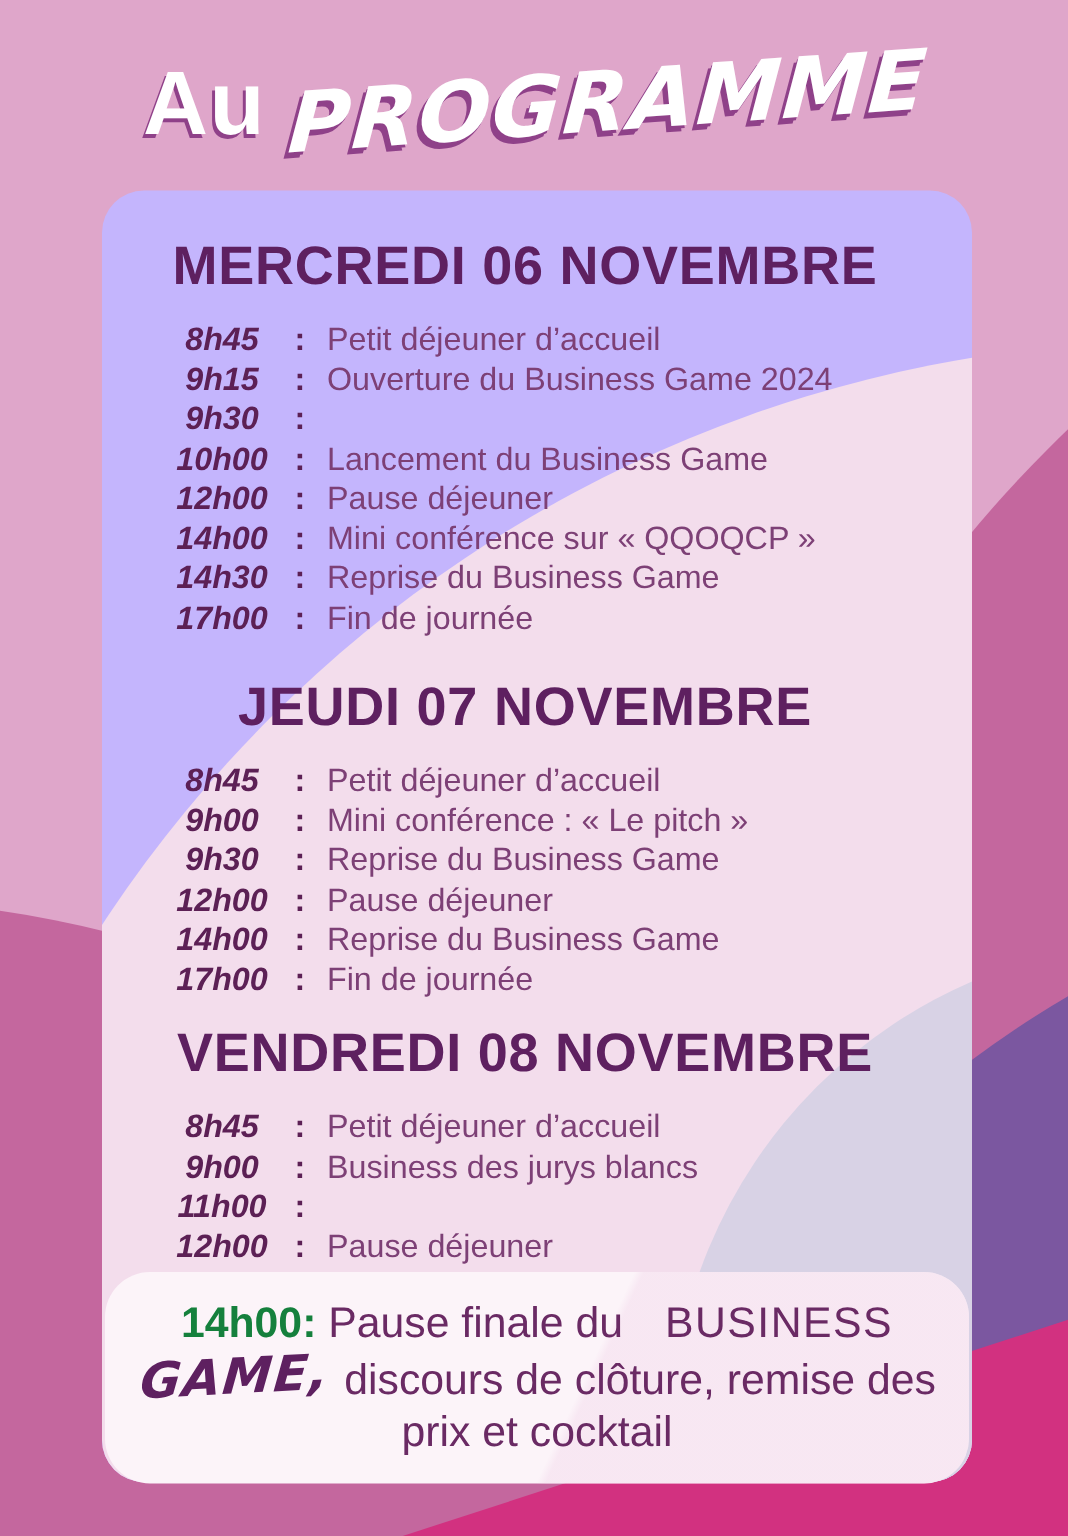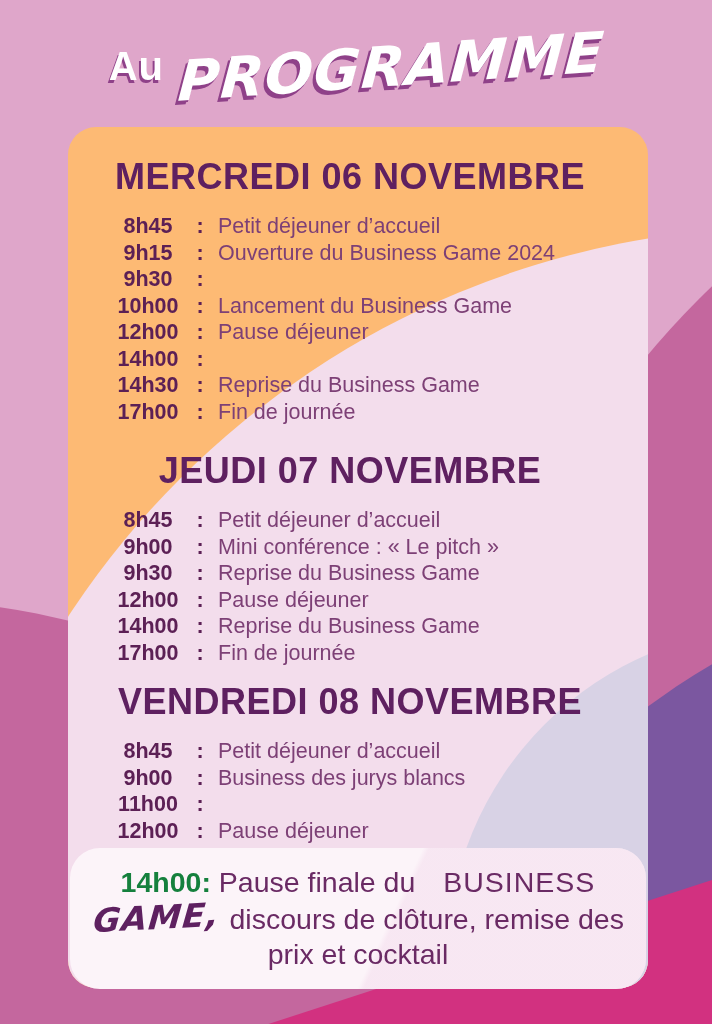--- a/index.html
+++ b/index.html
@@ -15,49 +15,49 @@
   .bg-dark-right{left:450px;top:50px;width:1700px;height:1700px;background:#c4679e;}
   .bg-dark-left{left:-800px;top:600px;width:1400px;height:1400px;background:#c4679e;}
   .bg-purple{left:370px;top:570px;width:1380px;height:1380px;background:#7b57a0;}
   .bg-magenta{position:absolute;left:250px;top:1030px;width:1200px;height:520px;
     background:#d23180;transform:rotate(-18deg);transform-origin:0 0;}
 
   
   .title{position:absolute;left:0;top:34px;width:712px;text-align:center;z-index:5;
     white-space:nowrap;}
   .title .au{
-    display:inline-block;color:#ffffff;font-weight:bold;font-size:40px;
+    display:inline-block;color:#ffffff;font-weight:bold;font-size:60px;
     letter-spacing:1px;vertical-align:middle;margin-right:12px;
     text-shadow:-2px 3px 0 #8f4189;}
   .title .script{
     display:inline-block;color:#ffffff;font-weight:bold;font-style:italic;
     font-family:"DejaVu Sans", sans-serif;font-size:56px;letter-spacing:1px;
     transform:skewX(-8deg) rotate(-4deg);vertical-align:middle;
     text-shadow:-3px 4px 0 #8f4189, -1px 2px 0 #8f4189;}
 
   
   .card{
     position:absolute;left:68px;top:127px;width:580px;height:861px;
-    background:#fdba74;border-radius:28px;overflow:hidden;z-index:10;}
+    background:#c4b5fd;border-radius:28px;overflow:hidden;z-index:10;}
   .card-shade{position:absolute;left:-140px;top:100px;width:1720px;height:1720px;
     border-radius:50%;background:#f3ddec;}
   .card-lavender{position:absolute;left:379px;top:500px;width:666px;height:666px;
     border-radius:50%;background:#d8d2e5;}
   .card-content{position:relative;padding:30px 16px 0 0;}
 
   .day-title{
     margin:0 0 16px 0;text-align:center;color:#5e2060;
     font-size:36px;line-height:40px;font-weight:bold;letter-spacing:.5px;}
   .day-section + .day-section .day-title{margin-top:26px;}
   .day-section:nth-of-type(3) .day-title{margin-top:16px;}
 
   .rows{display:block;}
   .row{display:flex;align-items:flex-start;line-height:26.5px;font-size:21.5px;}
   .row .time{flex:0 0 72px;margin-left:44px;text-align:center;
-    font-weight:bold;color:#5c2055;}
+    font-weight:bold;color:#5c2055;font-style:italic;}
   .row .colon{flex:0 0 24px;margin-left:4px;text-align:center;
     font-weight:bold;color:#5c2055;}
   .row .desc{flex:1 1 auto;margin-left:6px;max-width:412px;color:#7d4076;
     white-space:pre-line;}
 
   
   .finale{
     position:absolute;left:70px;top:848px;width:576px;height:141px;
     background:#fcf4f9;border-radius:30px;z-index:20;overflow:hidden;
     display:flex;align-items:center;justify-content:center;}
@@ -122,20 +122,21 @@
 
             <div class="row">
               <span class="time">12h00</span>
               <span class="colon">:</span>
               <span class="desc">Pause déjeuner</span>
             </div>
 
             <div class="row">
               <span class="time">14h00</span>
               <span class="colon">:</span>
+              <span class="desc">Mini conférence sur « QQOQCP »</span>
             </div>
 
             <div class="row">
               <span class="time">14h30</span>
               <span class="colon">:</span>
               <span class="desc">Reprise du Business Game</span>
             </div>
 
             <div class="row">
               <span class="time">17h00</span>

